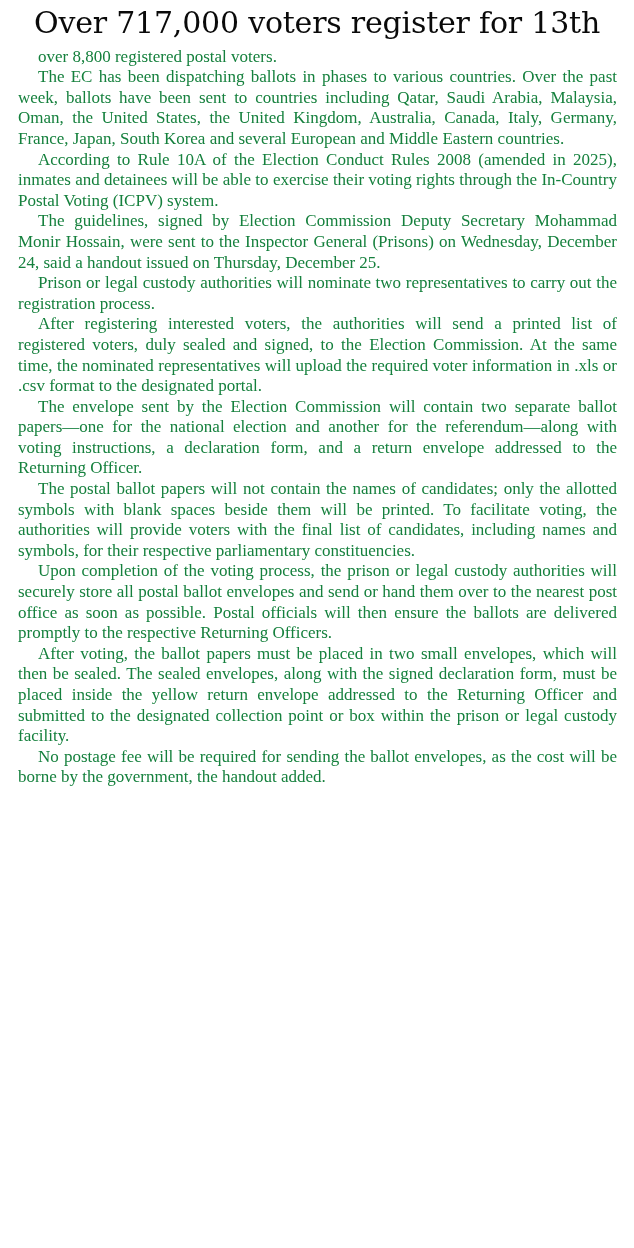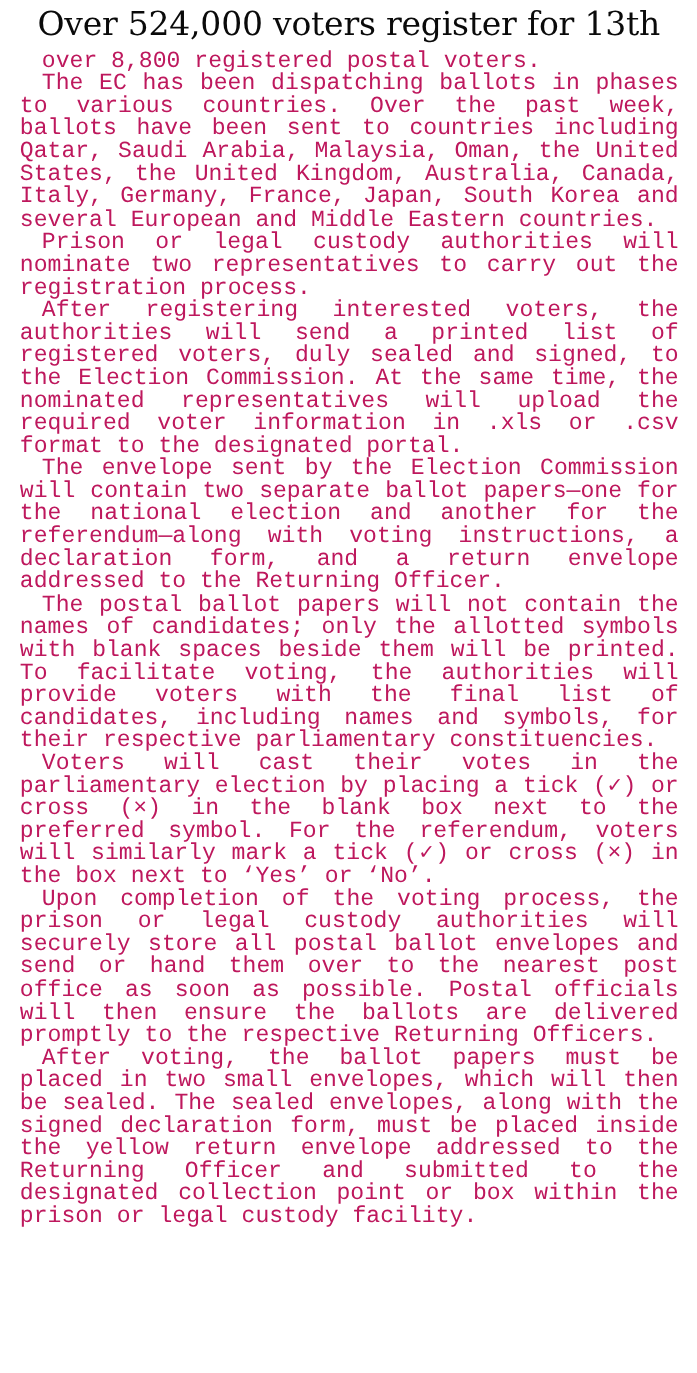--- a/index.html
+++ b/index.html
@@ -22,45 +22,47 @@
     font-size: 30px;
     font-weight: 500;
     line-height: 1.12;
     text-align: center;
     color: #0a0a0a;
     margin: 6px 14px 7px 14px;
     letter-spacing: -0.2px;
     white-space: nowrap;
   }
   .article-body {
-    font-family: Liberation Mono, monospace;
-    font-size: 21px;
+    font-family: Liberation Serif, serif;
+    font-size: 17px;
     line-height: 20.6px;
     text-align: justify;
     text-justify: inter-word;
-    color: #be185d;
+    color: #15803d;
     padding: 0 17px 0 18px;
     hyphens: auto;
     -webkit-hyphens: auto;
   }
   .article-body p {
     margin: 0;
     padding: 0;
     text-indent: 20px;
   }
 </style>
 </head>
 <body>
 
 <div class="page">
-  <h1 class="headline">Over 524,000 voters register for 13th</h1>
+  <h1 class="headline">Over 717,000 voters register for 13th</h1>
   <div class="article-body">
     <p>over 8,800 registered postal voters.</p>
     <p>The EC has been dispatching ballots in phases to various countries. Over the past week, ballots have been sent to countries including Qatar, Saudi Arabia, Malaysia, Oman, the United States, the United Kingdom, Australia, Canada, Italy, Germany, France, Japan, South Korea and several European and Middle Eastern countries.</p>
+    <p>According to Rule 10A of the Election Conduct Rules 2008 (amended in 2025), inmates and detainees will be able to exercise their voting rights through the In-Country Postal Voting (ICPV) system.</p>
+    <p>The guidelines, signed by Election Commission Deputy Secretary Mohammad Monir Hossain, were sent to the Inspector General (Prisons) on Wednesday, December 24, said a handout issued on Thursday, December 25.</p>
     <p>Prison or legal custody authorities will nominate two representatives to carry out the registration process.</p>
     <p>After registering interested voters, the authorities will send a printed list of registered voters, duly sealed and signed, to the Election Commission. At the same time, the nominated representatives will upload the required voter information in .xls or .csv format to the designated portal.</p>
     <p>The envelope sent by the Election Commission will contain two separate ballot papers—one for the national election and another for the referendum—along with voting instructions, a declaration form, and a return envelope addressed to the Returning Officer.</p>
     <p>The postal ballot papers will not contain the names of candidates; only the allotted symbols with blank spaces beside them will be printed. To facilitate voting, the authorities will provide voters with the final list of candidates, including names and symbols, for their respective parliamentary constituencies.</p>
-    <p>Voters will cast their votes in the parliamentary election by placing a tick (✓) or cross (×) in the blank box next to the preferred symbol. For the referendum, voters will similarly mark a tick (✓) or cross (×) in the box next to ‘Yes’ or ‘No’.</p>
     <p>Upon completion of the voting process, the prison or legal custody authorities will securely store all postal ballot envelopes and send or hand them over to the nearest post office as soon as possible. Postal officials will then ensure the ballots are delivered promptly to the respective Returning Officers.</p>
     <p>After voting, the ballot papers must be placed in two small envelopes, which will then be sealed. The sealed envelopes, along with the signed declaration form, must be placed inside the yellow return envelope addressed to the Returning Officer and submitted to the designated collection point or box within the prison or legal custody facility.</p>
+    <p>No postage fee will be required for sending the ballot envelopes, as the cost will be borne by the government, the handout added.</p>
   </div>
 </div>
 
 </body></html>

